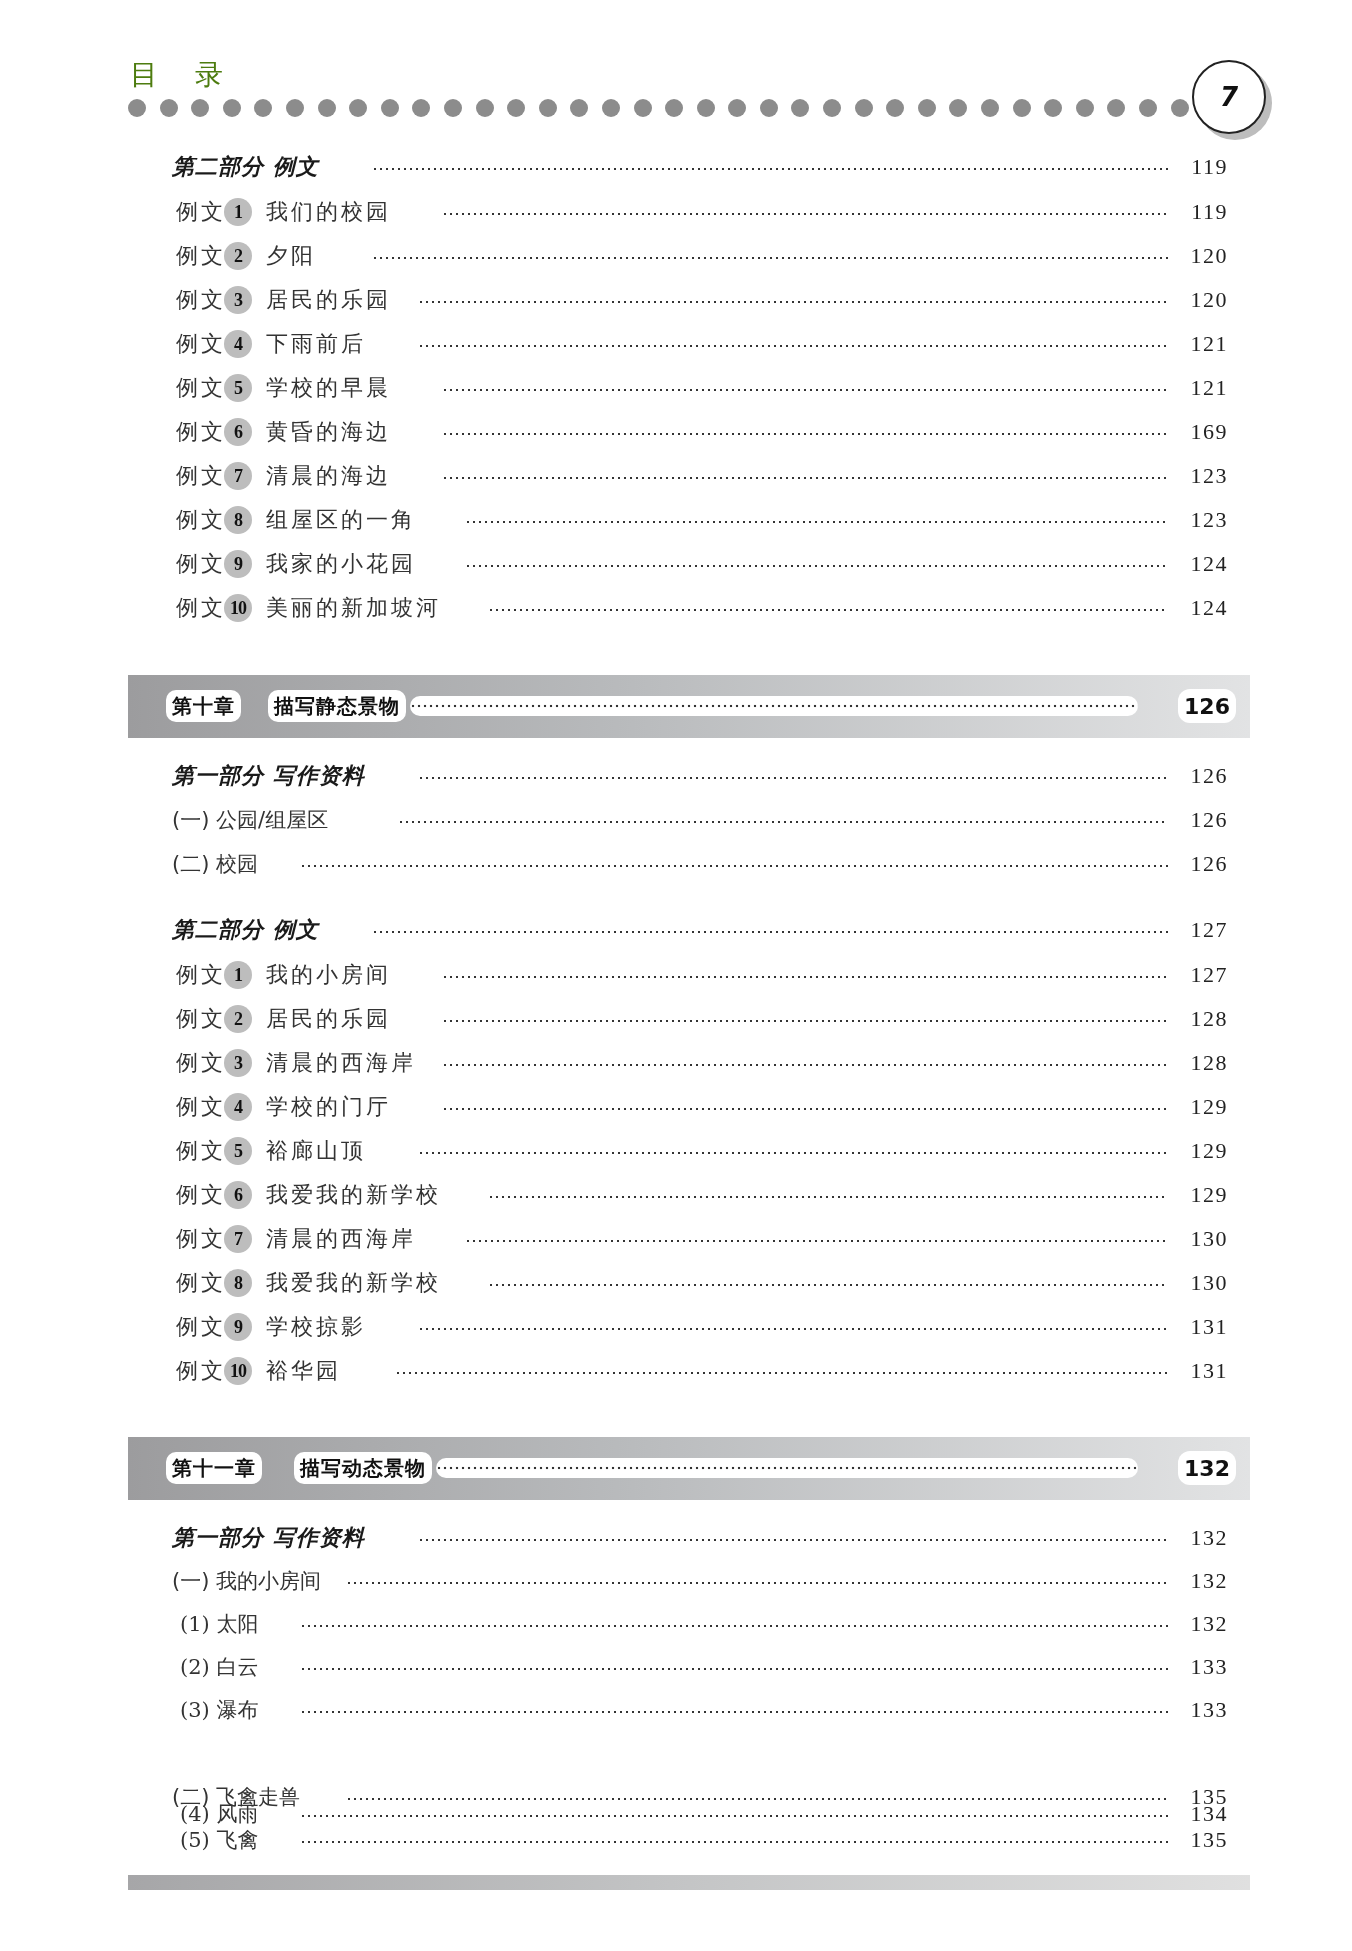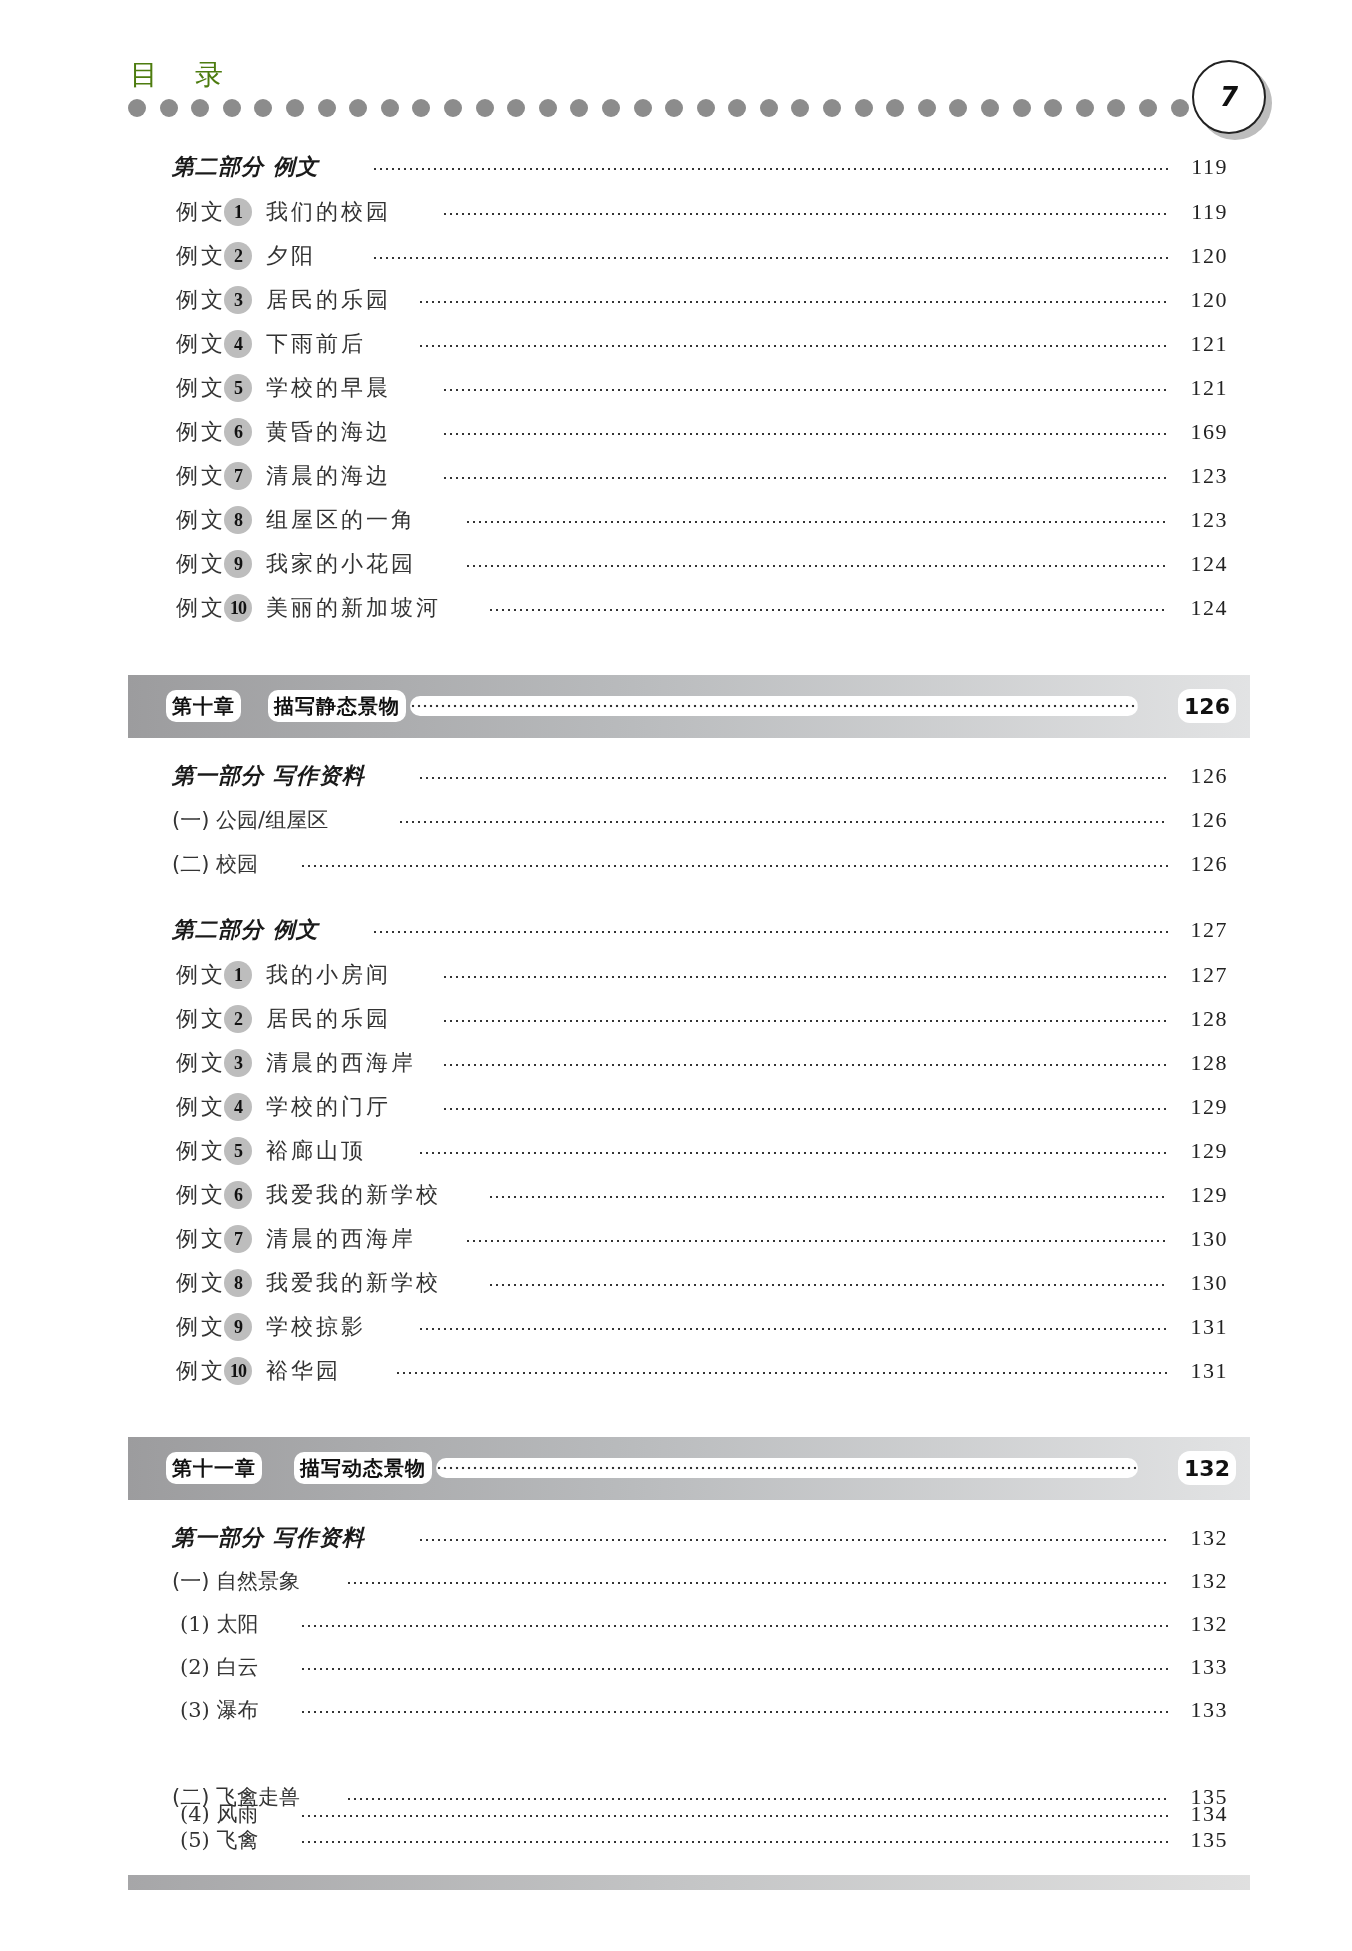--- a/index.html
+++ b/index.html
@@ -307,21 +307,21 @@
   <span class="num-pill">132</span>
 </div>
 
 <div class="toc-row heading" style="top:1522px">
   <span class="label">第一部分 写作资料</span>
   <span class="leader" style="left:418px"></span>
   <span class="page">132</span>
 </div>
 
 <div class="toc-row sub" style="top:1565px">
-  <span class="label">(一) 自然景象</span>
+  <span class="label">(一) 我的小房间</span>
   <span class="leader" style="left:346px"></span>
   <span class="page">132</span>
 </div>
 <div class="toc-row subsub" style="top:1608px">
   <span class="label">(1) 太阳</span>
   <span class="leader" style="left:300px"></span>
   <span class="page">132</span>
 </div>
 <div class="toc-row subsub" style="top:1651px">
   <span class="label">(2) 白云</span>

